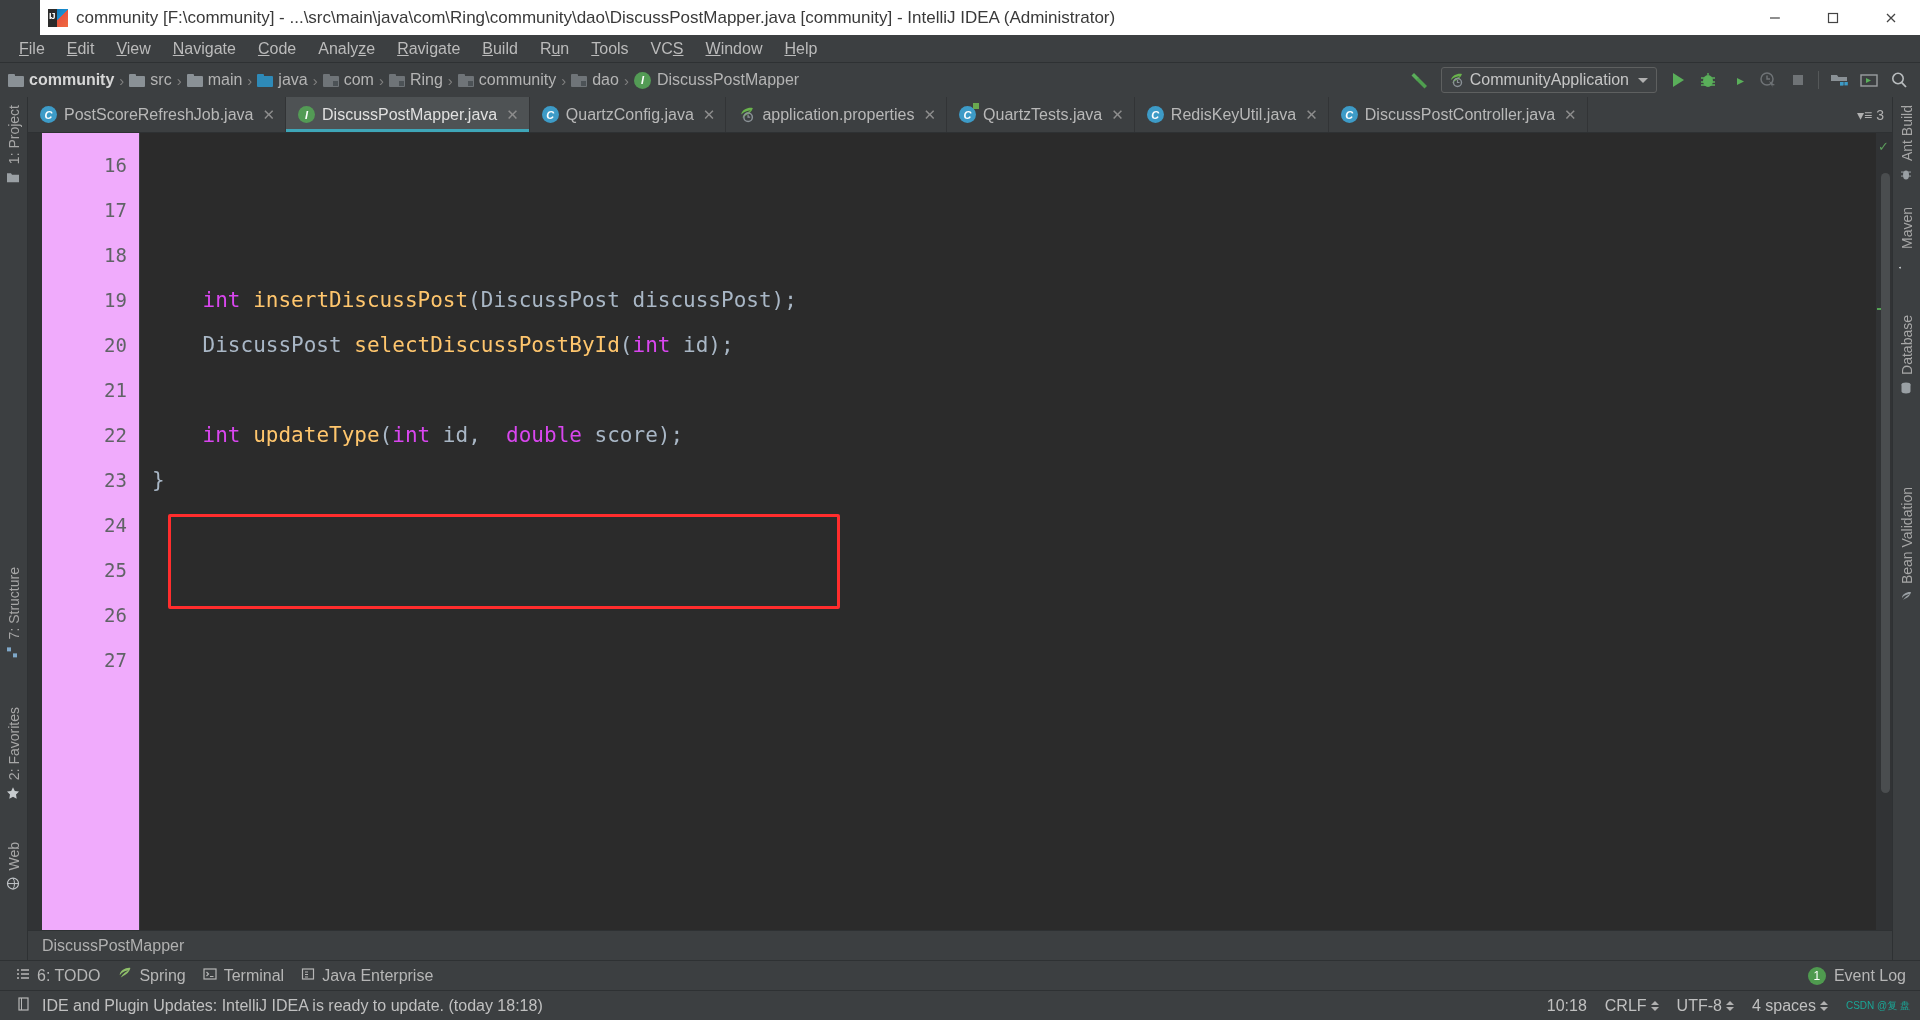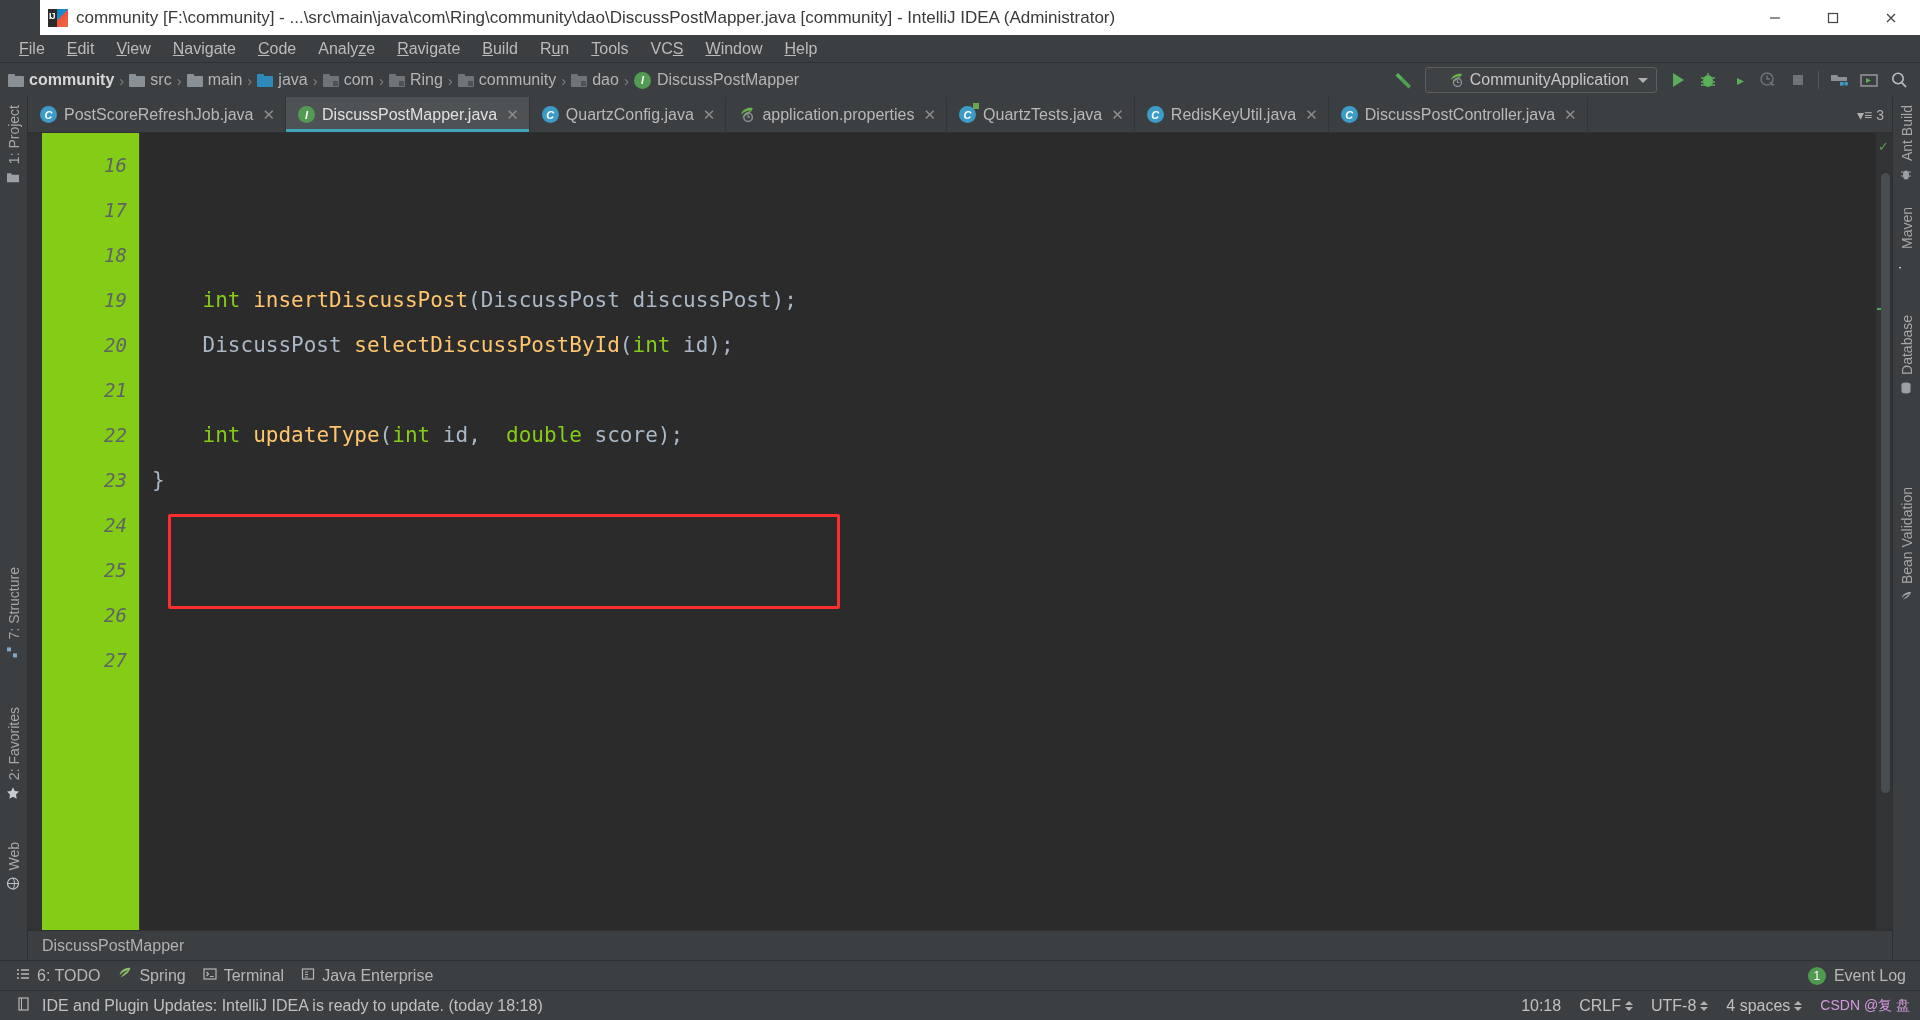--- a/index.html
+++ b/index.html
@@ -54,21 +54,21 @@
   .folder-ico.dark i:before { content:''; position:absolute; right:1px; bottom:1px; width:5px; height:5px; background:#4c5256;}
   .iface-ico {
     width: 17px; height: 17px; border-radius: 50%; background: #539b55; color: #fff;
     font-size: 11px; font-style: italic; font-weight: bold; display: flex; align-items: center;
     justify-content: center; margin-right: 6px; flex: 0 0 17px;
   }
   .navbar-right { position: absolute; right: 6px; top: 0; height: 34px; display: flex; align-items: center; }
   .hammer { width: 26px; height: 26px; position: relative; margin-right: 8px; }
   .run-config {
     display: flex; align-items: center; height: 26px; border: 1px solid #5e6060; border-radius: 3px;
-    padding: 0 8px 0 22px; background: #3f4244; margin-right: 6px;
+    padding: 0 8px 0 6px; background: #3f4244; margin-right: 6px;
   }
   .spring-ico { width: 16px; height: 16px; margin-right: 6px; position: relative; flex:0 0 16px; }
   .run-config-label { color: #c6c6c6; font-size: 16px; white-space: nowrap; }
   .caret-down { width:0;height:0;border-left:5px solid transparent;border-right:5px solid transparent;
                 border-top:5px solid #b0b0b0; margin-left: 9px; }
   .tbtn { width: 30px; height: 30px; display: flex; align-items: center; justify-content: center; }
   .tb-sep { width:1px; height:18px; background:#555859; margin: 0 5px; }
 
   
   .main { flex: 1 1 auto; display: flex; min-height: 0; background: #3c3f41; }
@@ -103,32 +103,31 @@
   .tico.c { background: #3d9bc7; }
   .tico.i { background: #539b55; }
   .tico.ct { background:#3d9bc7; position:relative; }
   .tico.ct:after{content:'';position:absolute;right:-3px;top:-3px;width:6px;height:6px;background:#6aa84f;}
   .tabbar-right { margin-left:auto; display:flex; align-items:center; gap:4px; padding-right:8px; color:#b0b0b0; font-size:14px;}
 
   
   .edit-wrap { flex: 1 1 auto; display: flex; min-height: 0; position: relative; background: #2b2b2b; }
   .gutter-fold { width: 14px; flex: 0 0 14px; background: #313335; }
   .gutter {
-    width: 98px; flex: 0 0 98px; background: #84cc16; color: #606366; font-size: 19px;
+    width: 98px; flex: 0 0 98px; background: #f0abfc; color: #606366; font-size: 19px;
     font-family: "DejaVu Sans Mono", monospace; text-align: right; padding-right: 12px; padding-top: 10px;
     border-right: 1px solid #3a3d3f;
-    font-style: italic;
   }
   .gutter div { height: 45px; line-height: 45px; }
   .code {
     flex: 1 1 auto; position: relative; background: #2b2b2b; padding-top: 10px;
     font-family: "DejaVu Sans Mono", monospace; font-size: 21px; overflow: hidden;
   }
   .code .ln { height: 45px; line-height: 45px; white-space: pre; padding-left: 12px; color: #a9b7c6; }
-  .kw { color: #84cc16; }
+  .kw { color: #d946ef; }
   .mth { color: #ffc66d; }
   .typ { color: #a9b7c6; }
   .punct { color: #a9b7c6; }
   .hl-box {
     position: absolute; border: 3px solid #ff2d2d; border-radius: 2px; pointer-events: none;
   }
   
   .marker-strip { width: 16px; flex: 0 0 16px; background: #313335; position: relative; }
   .marker-check { position:absolute; top:6px; left:2px; color:#5c9e5c; font-size:13px; }
   .marker-green { position:absolute; top:175px; left:1px; width:13px; height:2px; background:#54a254; }
@@ -153,21 +152,21 @@
     height: 30px; flex: 0 0 30px; background: #3c3f41; display: flex; align-items: center;
     padding-left: 16px; gap: 10px; border-top: 1px solid #2e3133;
   }
   .status-msg { color: #c0c0c0; font-size: 16px; white-space: nowrap; }
   .status-right { margin-left: auto; display: flex; align-items: center; gap: 18px; padding-right: 10px; }
   .st-it { color: #c0c0c0; font-size: 16px; display: flex; align-items: center; gap: 4px; white-space: nowrap; }
   .updown { display:inline-flex; flex-direction:column; gap:2px; }
   .updown span { width:0;height:0;border-left:4px solid transparent;border-right:4px solid transparent;}
   .updown .u { border-bottom:4px solid #b0b0b0; }
   .updown .d { border-top:4px solid #b0b0b0; }
-  .wm { color:#f0abfc; font-size:14px; opacity:.85; white-space:nowrap; }
+  .wm { color:#14b8a6; font-size:10px; opacity:.85; white-space:nowrap; }
 </style>
 </head>
 <body>
 
 <div class="app">
 
   <div class="titlebar">
     <div class="tb-icon">
       <div class="sq1"></div>
         <div class="sq2"></div>

